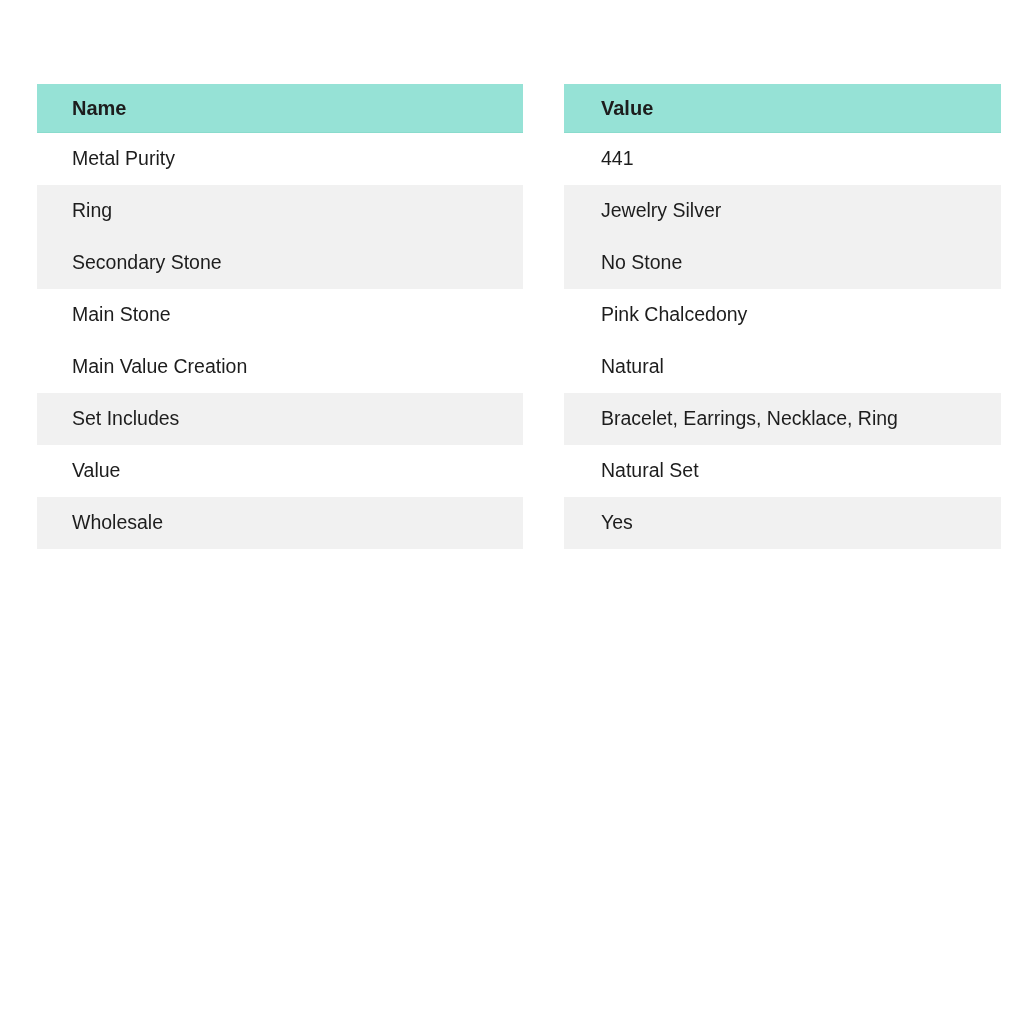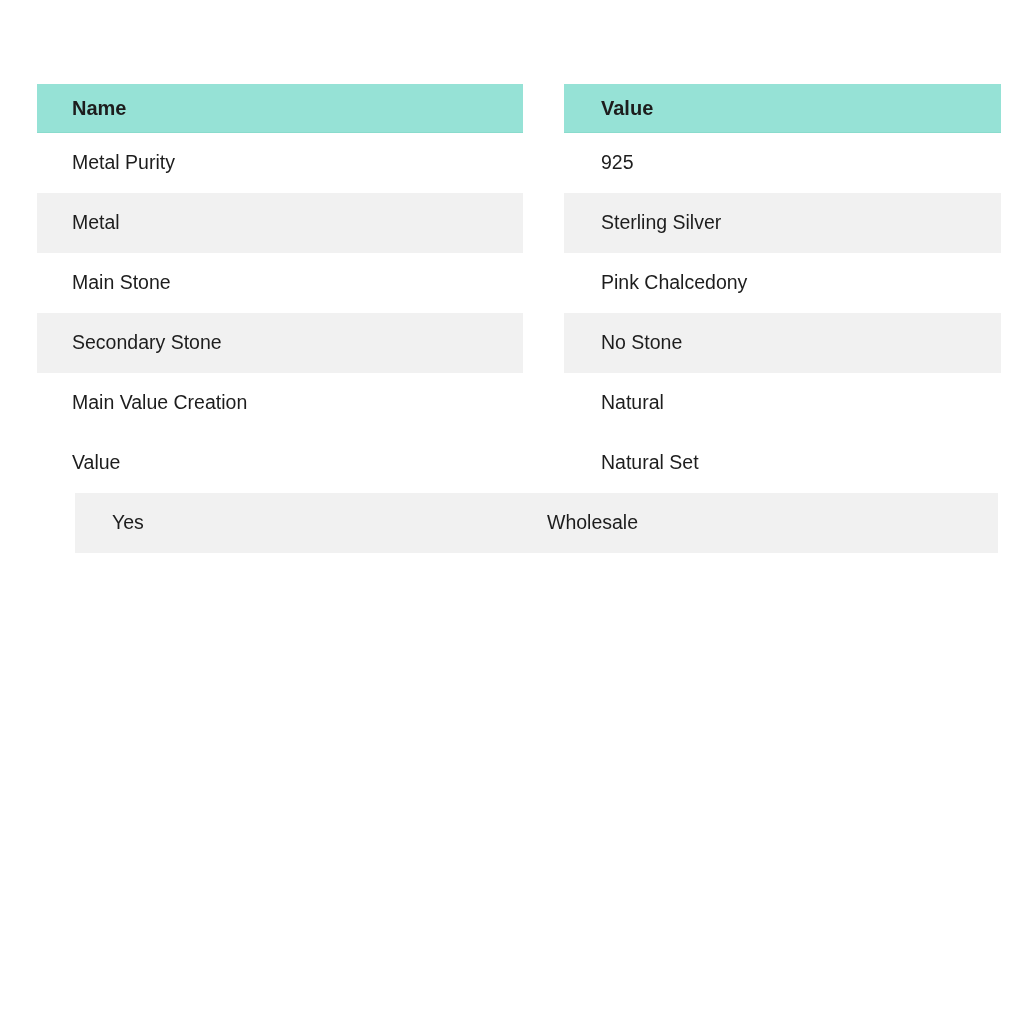--- a/index.html
+++ b/index.html
@@ -54,68 +54,72 @@
   }
   .header-row .cell {
     background: #96e2d6;
     border-bottom: 1px solid #8adccd;
     font-weight: 600;
     font-size: 20px;
   }
 
   
   .data-row {
-    height: 60px;
+    height: 52px;
   }
   .data-row.even .cell {
     background: #ffffff;
   }
   .data-row.odd .cell {
     background: #f1f1f1;
   }
 </style>
 </head>
 <body>
 
 <div class="spec-table">
 
   <div class="row header-row">
     <div class="cell name-col">Name</div>
     <div class="cell value-col">Value</div>
   </div>
 
   <div class="row data-row even">
     <div class="cell name-col">Metal Purity</div>
-    <div class="cell value-col">925</div>
+    <div class="cell value-col">441</div>
   </div>
 
   <div class="row data-row odd">
-    <div class="cell name-col">Metal</div>
-    <div class="cell value-col">Sterling Silver</div>
-  </div>
-
-  <div class="row data-row even">
-    <div class="cell name-col">Main Stone</div>
-    <div class="cell value-col">Pink Chalcedony</div>
+    <div class="cell name-col">Ring</div>
+    <div class="cell value-col">Jewelry Silver</div>
   </div>
 
   <div class="row data-row odd">
     <div class="cell name-col">Secondary Stone</div>
     <div class="cell value-col">No Stone</div>
   </div>
 
   <div class="row data-row even">
+    <div class="cell name-col">Main Stone</div>
+    <div class="cell value-col">Pink Chalcedony</div>
+  </div>
+
+  <div class="row data-row even">
     <div class="cell name-col">Main Value Creation</div>
     <div class="cell value-col">Natural</div>
   </div>
 
+  <div class="row data-row odd">
+    <div class="cell name-col">Set Includes</div>
+    <div class="cell value-col">Bracelet, Earrings, Necklace, Ring</div>
+  </div>
 
   <div class="row data-row even">
     <div class="cell name-col">Value</div>
     <div class="cell value-col">Natural Set</div>
   </div>
 
   <div class="row data-row odd">
+    <div class="cell name-col">Wholesale</div>
     <div class="cell value-col">Yes</div>
-    <div class="cell name-col">Wholesale</div>
   </div>
 
 </div>
 
 </body></html>

